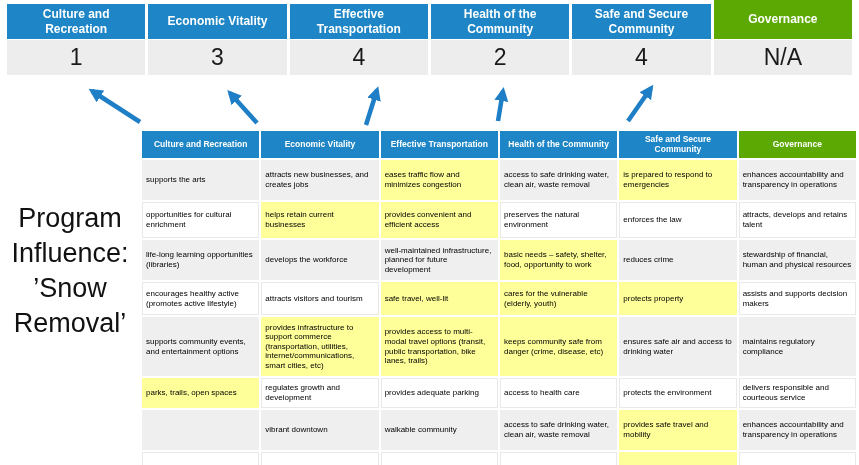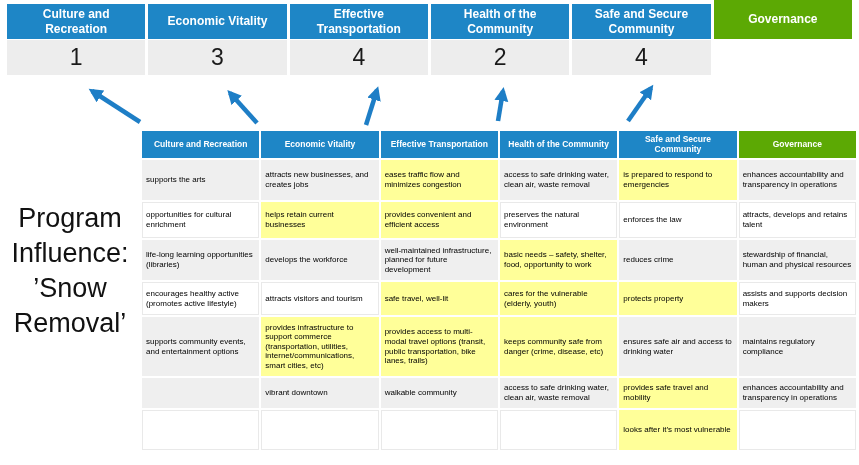--- a/index.html
+++ b/index.html
@@ -74,20 +74,21 @@
     <div class="top-cell">Safe and Secure Community</div>
     <div class="top-cell green">Governance</div>
   </div>
 
   <div class="score-band">
     <div class="score-cell">1</div>
     <div class="score-cell">3</div>
     <div class="score-cell">4</div>
     <div class="score-cell">2</div>
     <div class="score-cell">4</div>
+    <div class="score-cell">N/A</div>
   </div>
 
   <svg id="arrows" viewBox="0 0 859 465">
     <defs>
       <marker id="ah" markerUnits="userSpaceOnUse" markerWidth="18" markerHeight="18" refX="10" refY="7" orient="auto">
         <path d="M0,0 L14,7 L0,14 Z" fill="#1e7ec6"></path>
       </marker>
     </defs>
   <line x1="140" y1="122" x2="92" y2="91" stroke="#1e7ec6" stroke-width="4.5" marker-end="url(#ah)"></line>
       <line x1="257" y1="123" x2="230" y2="93" stroke="#1e7ec6" stroke-width="4.5" marker-end="url(#ah)"></line>
@@ -144,20 +145,28 @@
         </tr>
         <tr>
           <td class="band">supports community events, and entertainment options</td>
           <td class="hl">provides infrastructure to support commerce (transportation, utilities, internet/communications, smart cities, etc)</td>
           <td class="hl">provides access to multi-modal travel options (transit, public transportation, bike lanes, trails)</td>
           <td class="hl">keeps community safe from danger (crime, disease, etc)</td>
           <td class="band">ensures safe air and access to drinking water</td>
           <td class="band">maintains regulatory compliance</td>
         </tr>
         <tr>
+          <td class="hl">parks, trails, open spaces</td>
+          <td class="">regulates growth and development</td>
+          <td class="">provides adequate parking</td>
+          <td class="">access to health care</td>
+          <td class="">protects the environment</td>
+          <td class="">delivers responsible and courteous service</td>
+        </tr>
+        <tr>
           <td class="band"></td>
           <td class="band">vibrant downtown</td>
           <td class="band">walkable community</td>
           <td class="band">access to safe drinking water, clean air, waste removal</td>
           <td class="hl">provides safe travel and mobility</td>
           <td class="band">enhances accountability and transparency in operations</td>
         </tr>
         <tr>
           <td class=""></td>
           <td class=""></td>

